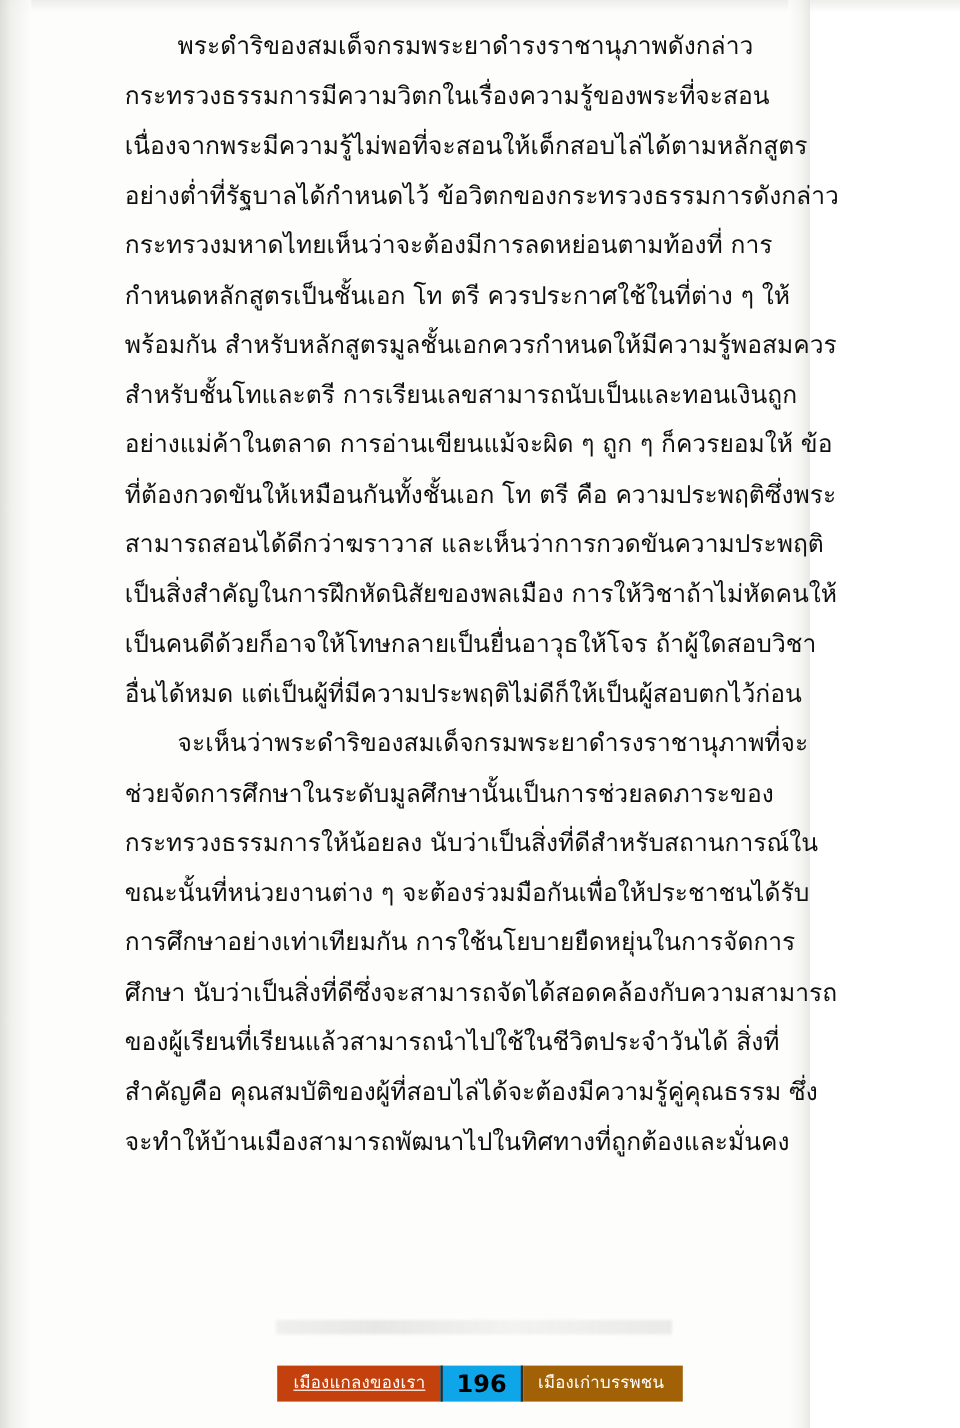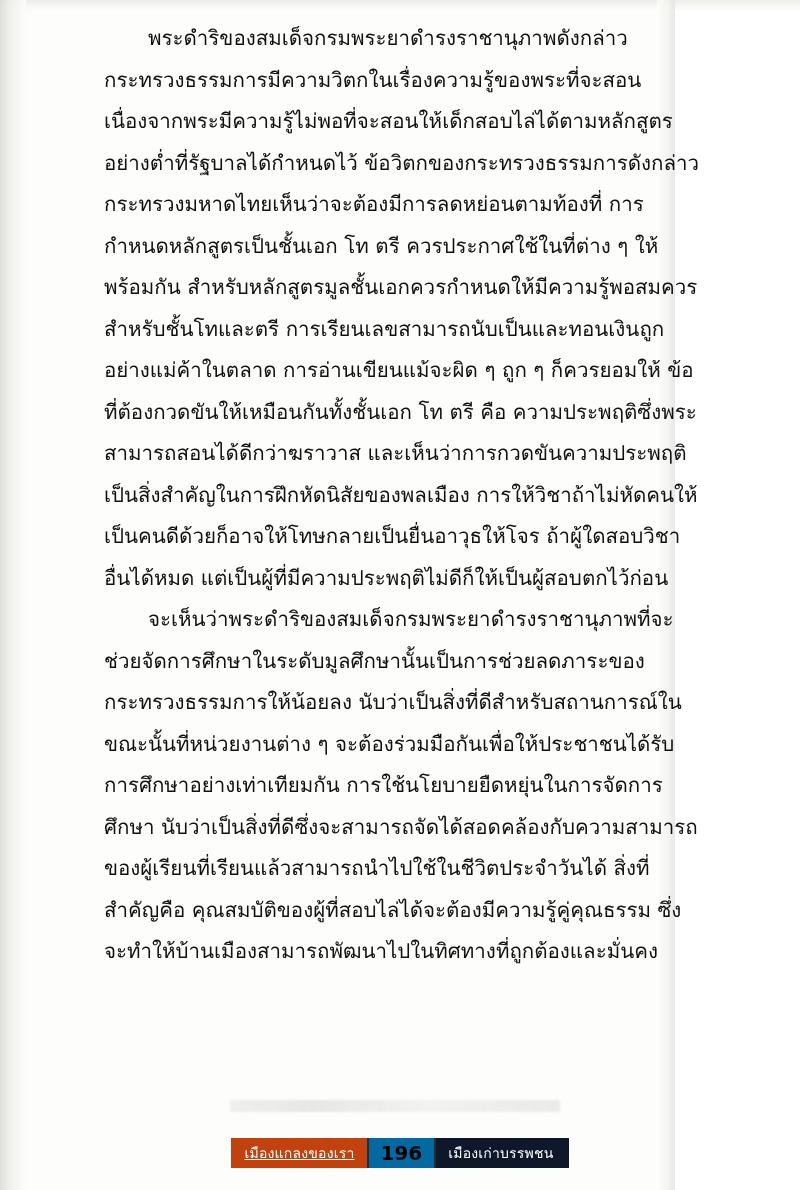--- a/index.html
+++ b/index.html
@@ -85,31 +85,31 @@
   .footer-left {
     background: #c2410c;
     color: #ffffff;
     font-size: 14px;
     line-height: 30px;
     padding: 0 12px 0 14px;
     letter-spacing: 0.2px;
     text-decoration: underline;
   }
   .footer-page {
-    background: #0369a1;
+    background: #0ea5e9;
     color: #000000;
     font-size: 20px;
     font-weight: bold;
     line-height: 30px;
     padding: 0 12px;
     border-left: 2px solid #2b2b2b;
     border-right: 2px solid #2b2b2b;
   }
   .footer-right {
-    background: #0f172a;
+    background: #a16207;
     color: #ffffff;
     font-size: 14px;
     line-height: 30px;
     padding: 0 16px 0 12px;
     letter-spacing: 0.2px;
     text-align: center;
   }
   
   .ghost-line {
     position: absolute;

